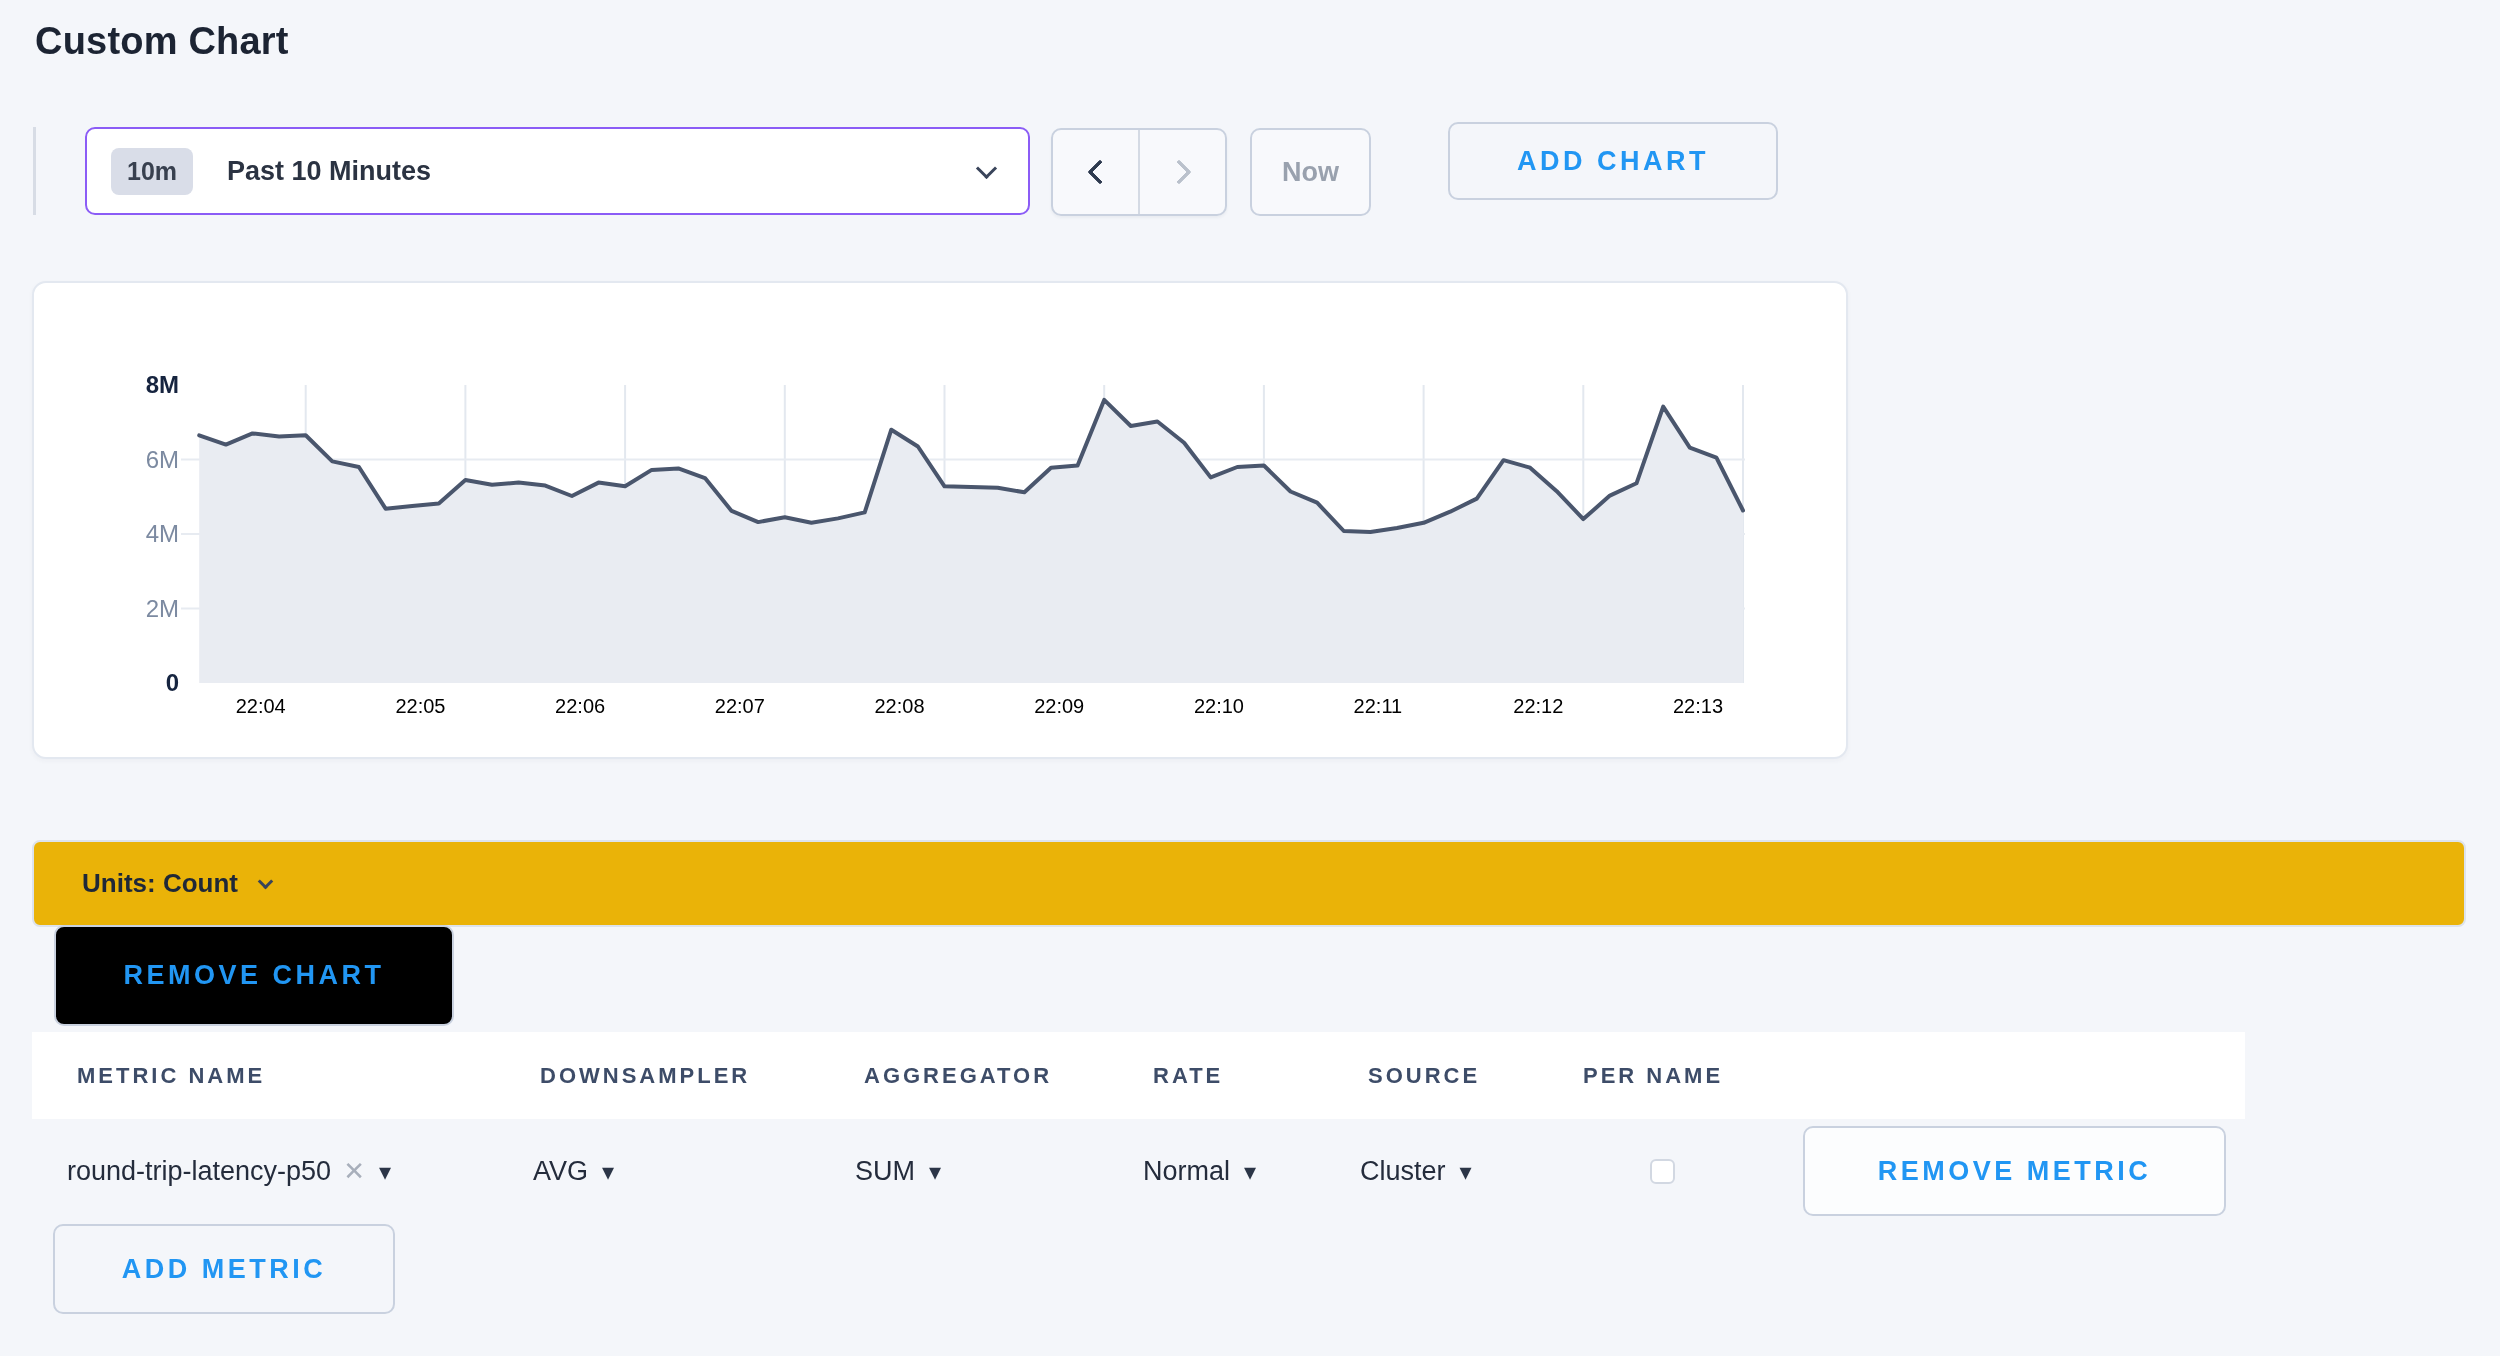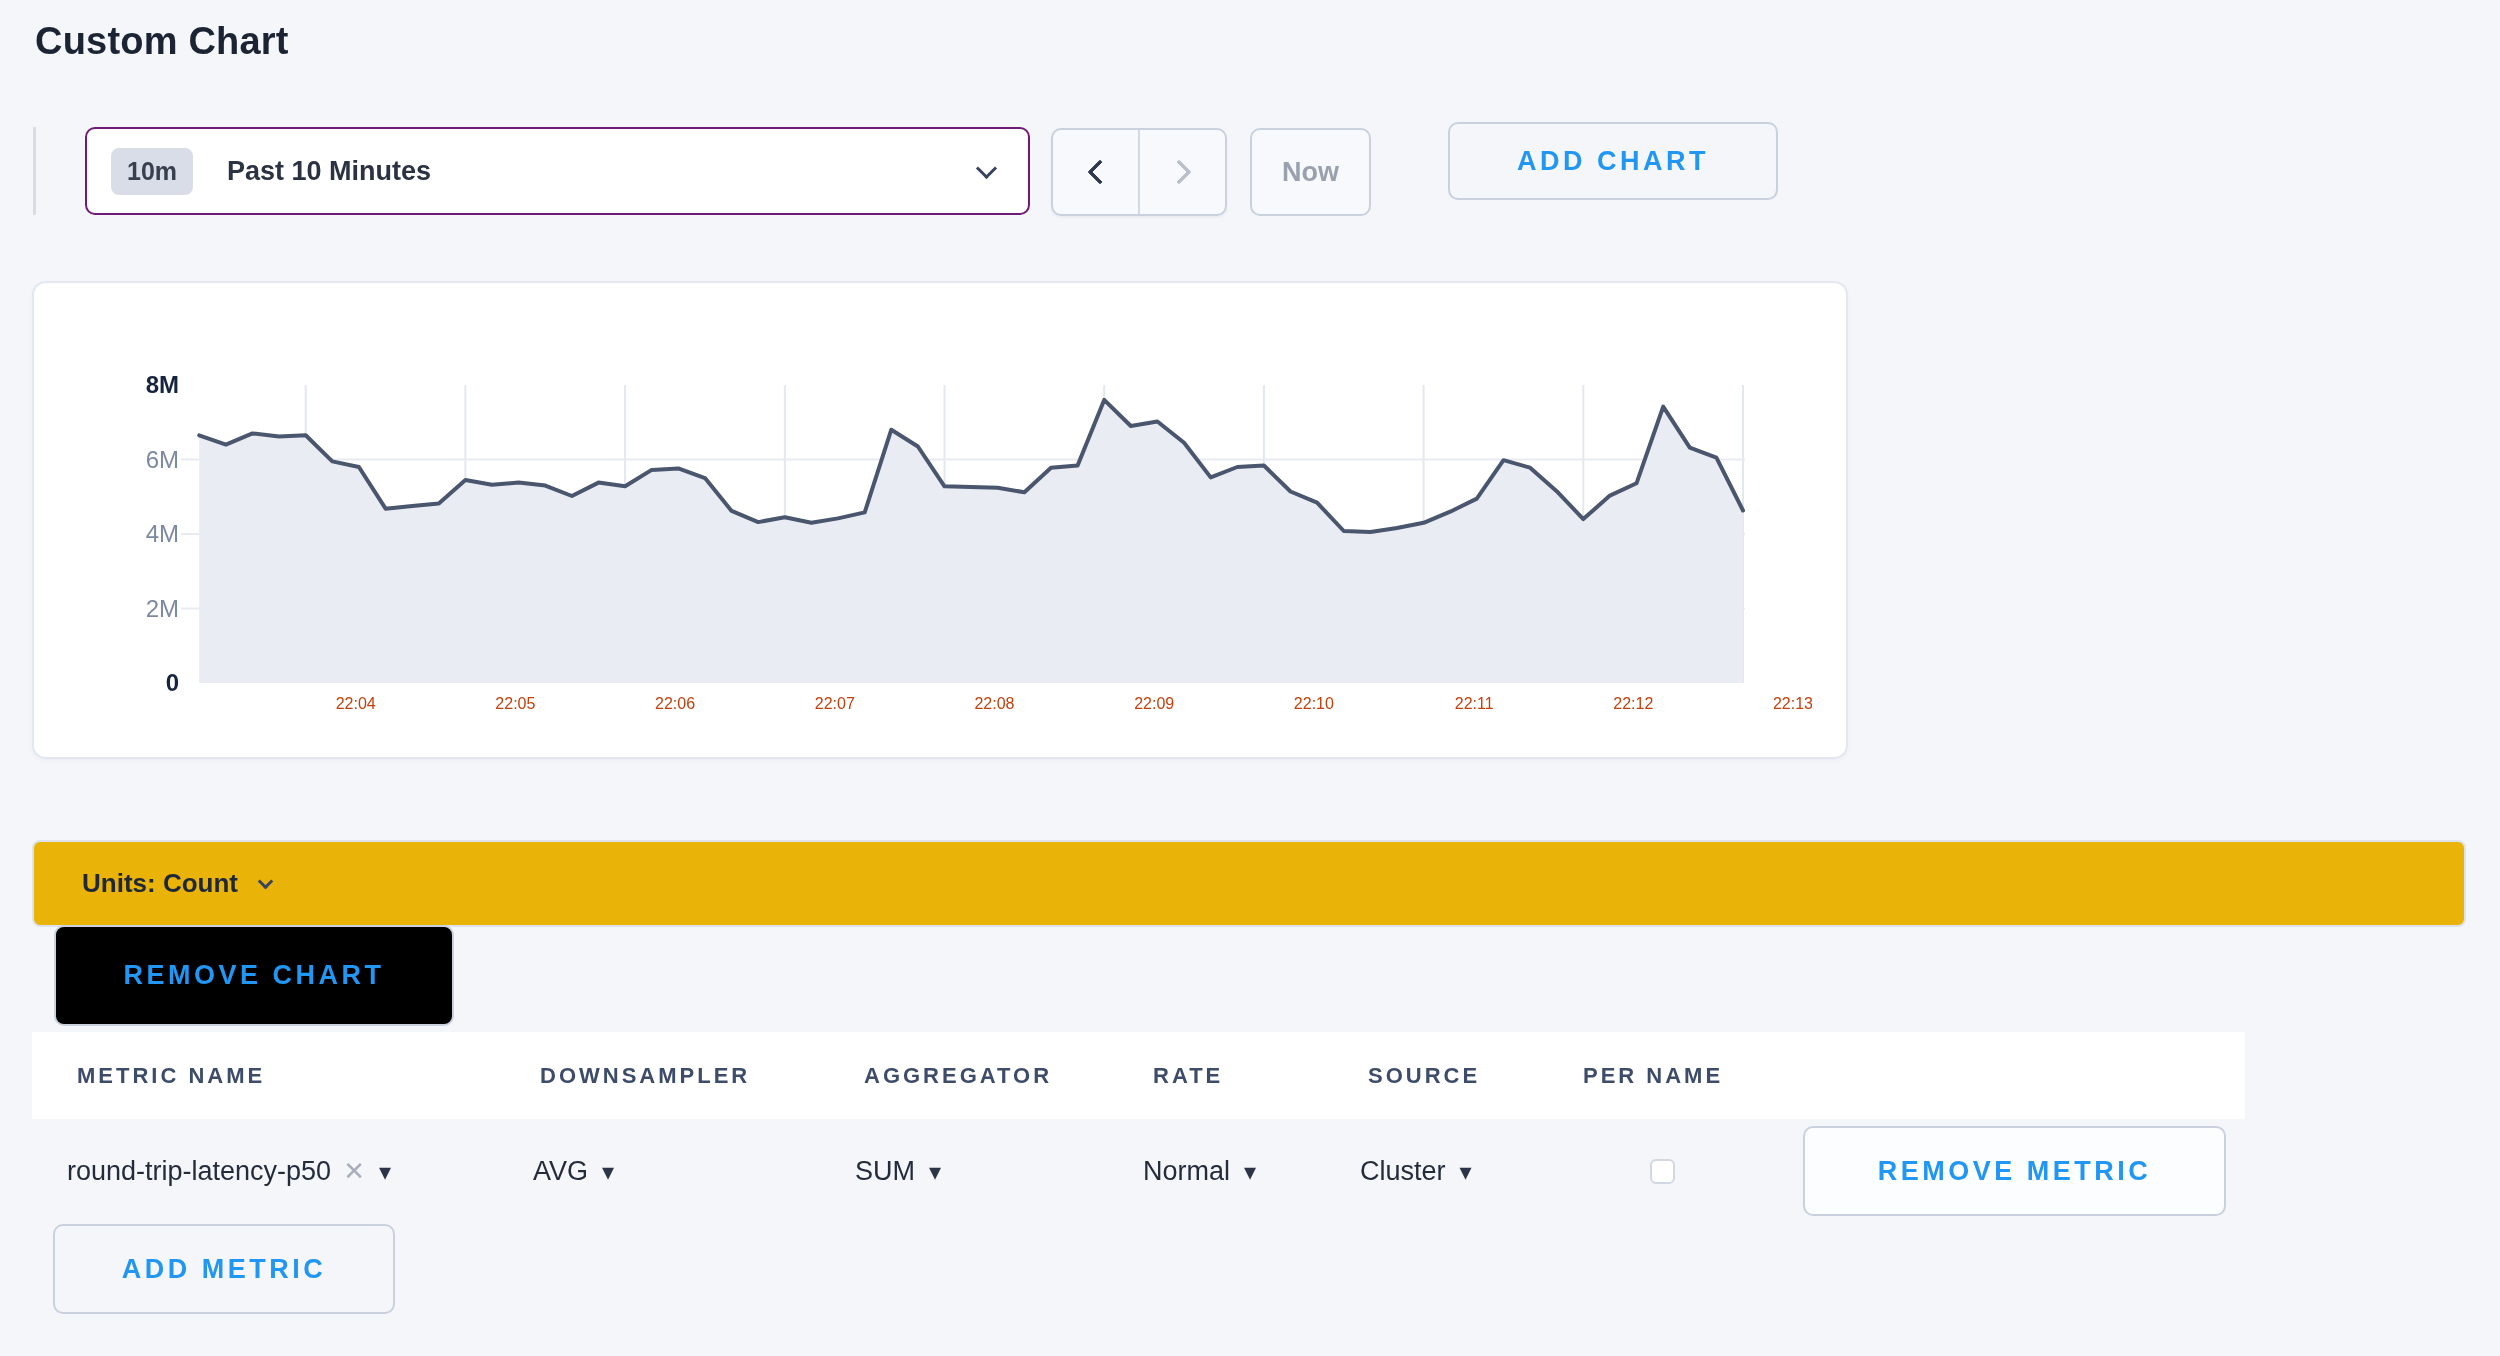--- a/index.html
+++ b/index.html
@@ -19,21 +19,21 @@
     font-size:38px; font-weight:700; color:#1c2433; letter-spacing:0.2px;
   }
 
   
   .toolbar-rule {
     position:absolute; left:33px; top:127px; width:3px; height:88px;
     background:#d7dce5;
   }
   .time-dropdown {
     position:absolute; left:85px; top:127px; width:945px; height:88px;
-    background:#ffffff; border:2px solid #701a75; border-radius:10px;
+    background:#ffffff; border:2px solid #8b5cf6; border-radius:10px;
     display:flex; align-items:center; padding:0 34px 0 24px; cursor:pointer;
   }
   .time-badge {
     background:#d9dde8; color:#38404f; font-weight:700; font-size:25px;
     border-radius:8px; padding:9px 16px; margin-right:34px;
   }
   .time-label { font-size:27px; font-weight:700; color:#2b3342; }
   .chev {
     display:inline-block; border-style:solid; border-color:#39445a;
     border-width:0 3px 3px 0; width:15px; height:15px;
@@ -78,22 +78,22 @@
     position:absolute; left:32px; top:281px; width:1816px; height:478px;
     background:#ffffff; border:2px solid #e3e8f0; border-radius:14px;
     box-shadow:0 2px 5px rgba(40,50,70,0.04);
   }
   .y-tick {
     position:absolute; left:40px; width:105px; text-align:right;
     font-size:24px; color:#7c8aa1; line-height:28px;
   }
   .y-tick.strong { color:#16243f; font-weight:700; }
   .x-tick {
-    position:absolute; width:140px; top:412px; text-align:right;
-    font-size:16px; color:#c2410c;
+    position:absolute; width:140px; top:412px; text-align:left;
+    font-size:20px; color:#000000;
   }
   #chart-svg { position:absolute; left:147px; top:102px; }
 
   
   .units-bar {
     position:absolute; left:32px; top:840px; width:2434px; height:87px;
     background:#eab308; border:2px solid #dde3ec; border-radius:8px;
     display:flex; align-items:center; padding-left:48px; cursor:pointer;
   }
   .units-label { font-size:26px; font-weight:700; color:#1f2838; }

